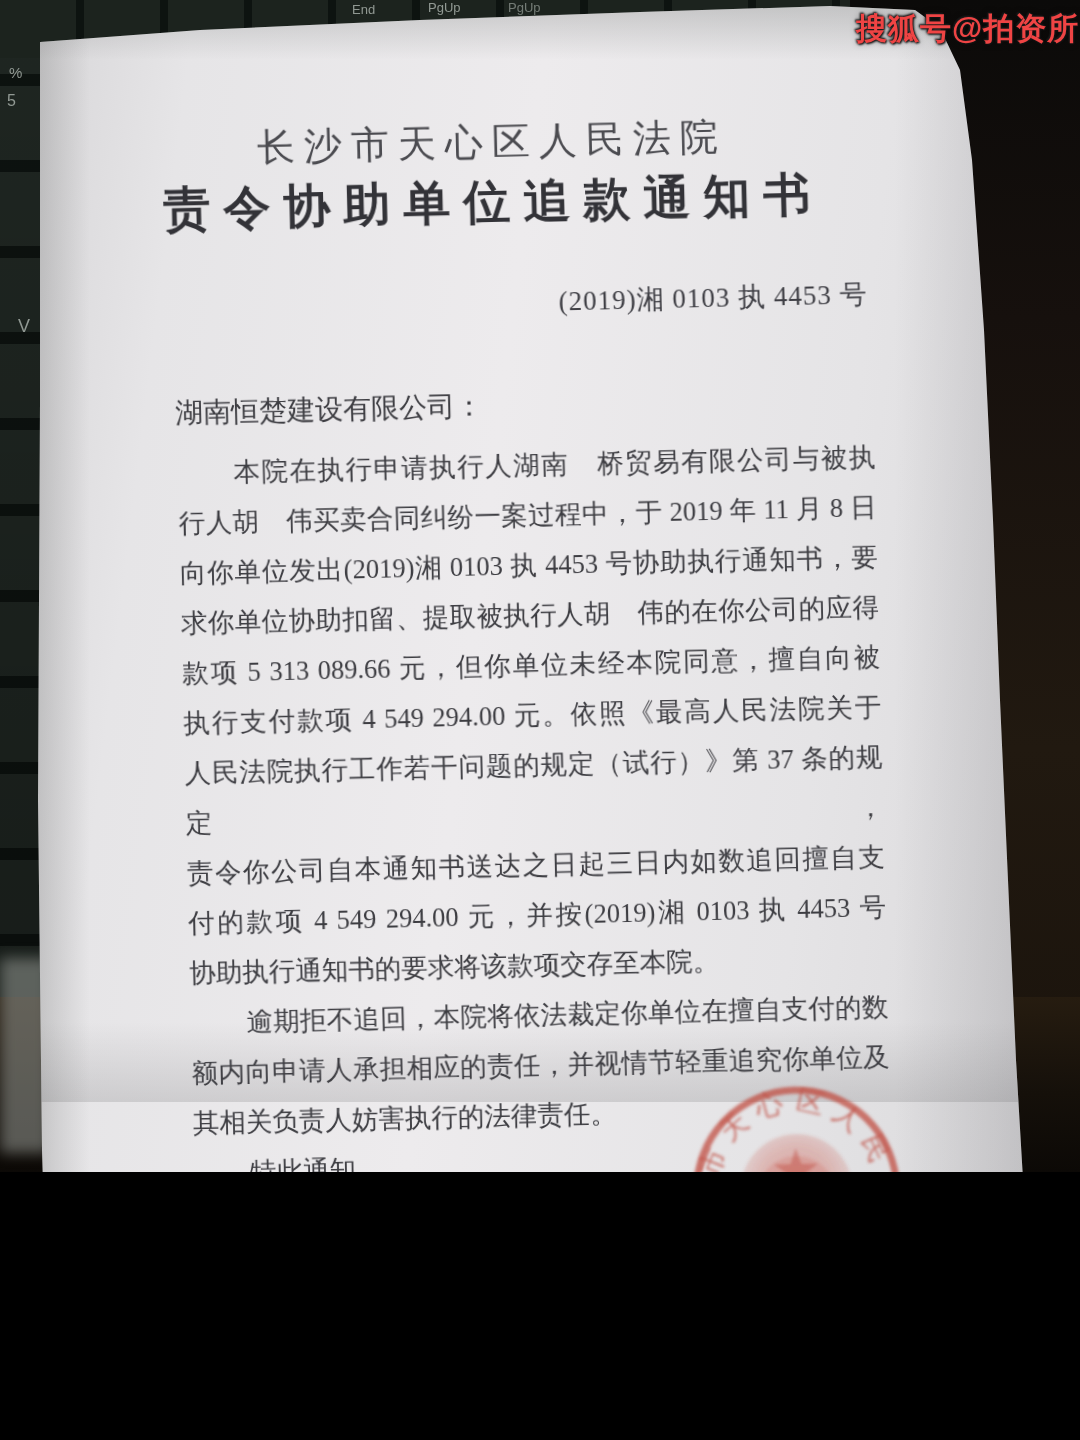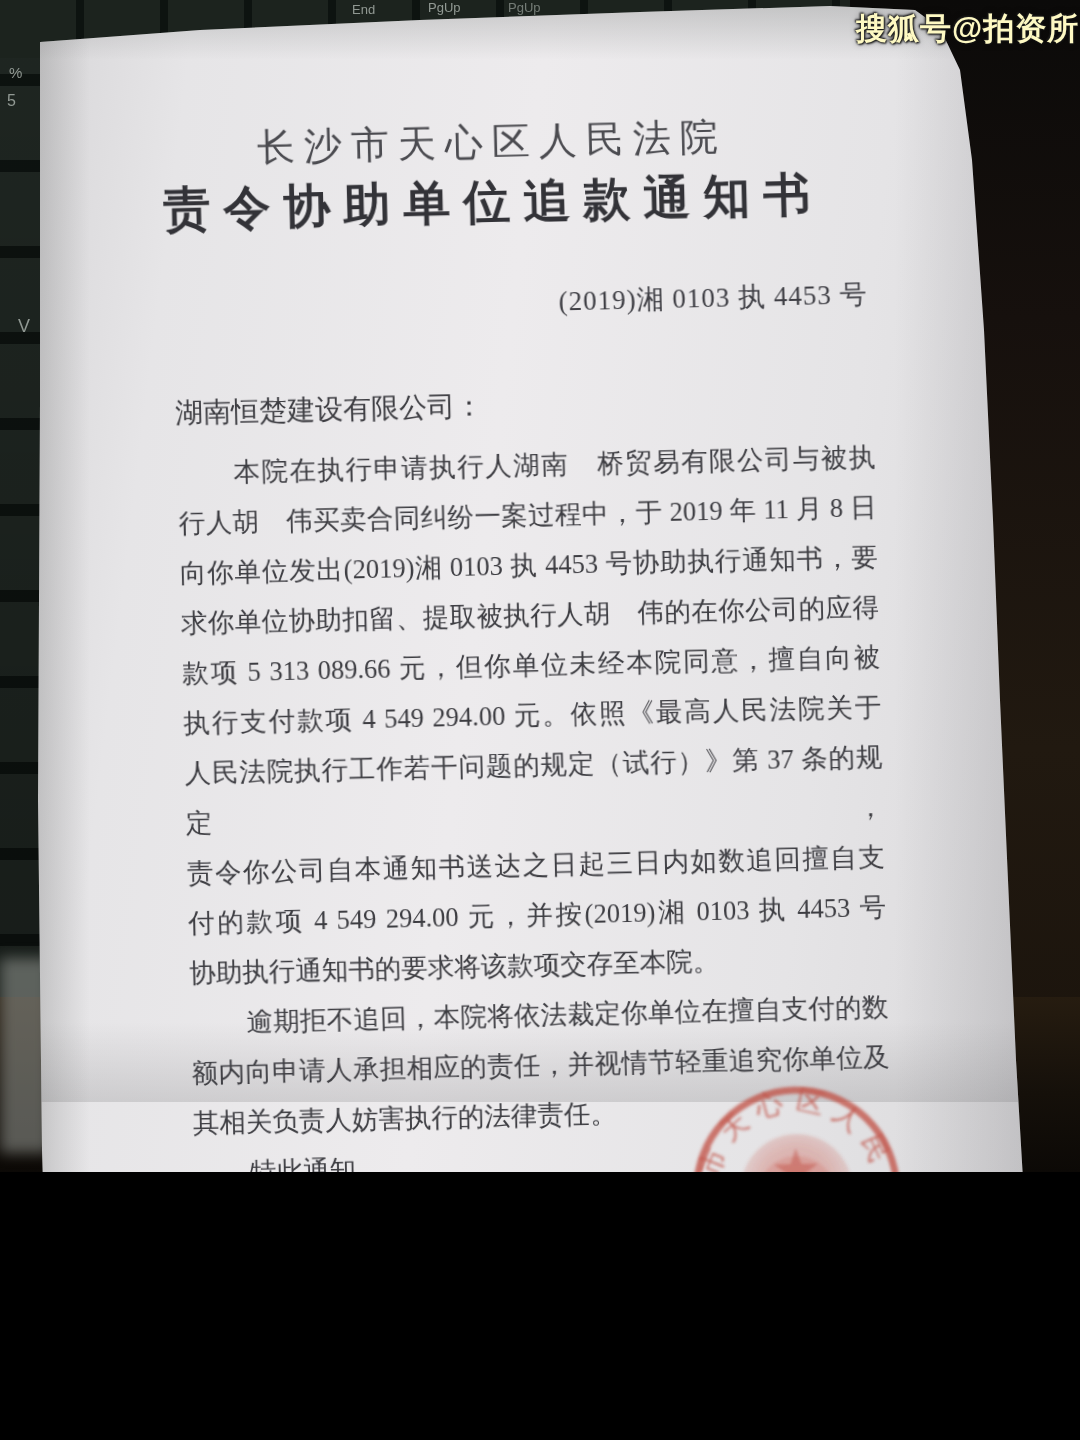--- a/index.html
+++ b/index.html
@@ -66,21 +66,21 @@
   .doc-date{position:absolute;left:596px;top:1184px;font-size:29px;
     letter-spacing:10px;color:#4d4d52;}
 
   
   .seal{position:absolute;left:668px;top:1076px;width:234px;height:244px;
     mix-blend-mode:multiply;opacity:.92;}
 
   
   .watermark{position:absolute;left:856px;top:8px;
     font-family:"Liberation Sans",sans-serif;font-size:31px;font-weight:bold;
-    letter-spacing:1px;color:#fef9c3;
+    letter-spacing:1px;color:#ef4444;
     text-shadow:0 0 3px #1a1a1a,1px 1px 2px #111,-1px -1px 2px #222,0 0 6px rgba(0,0,0,.5);}
 </style>
 </head>
 <body>
 
 <div class="scene">
 
   <div class="kb-left"></div>
   <div class="kb-top"></div>
   <div class="bg-right"></div>

